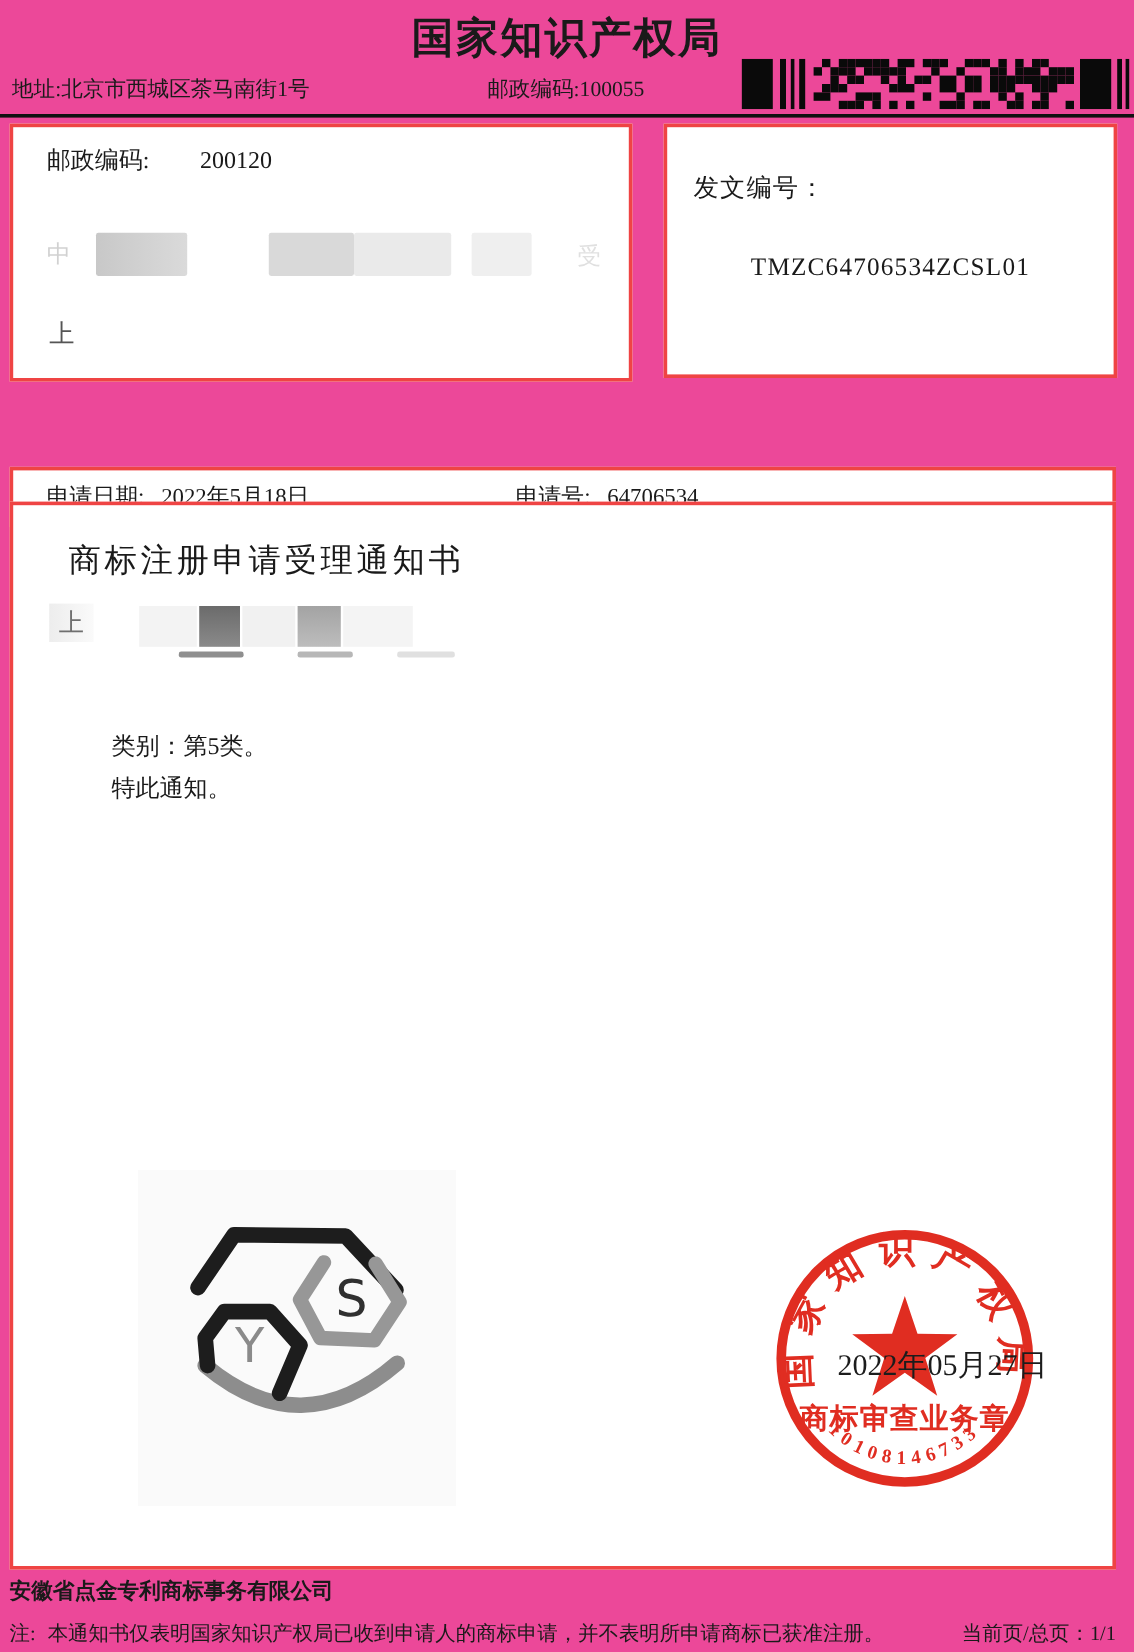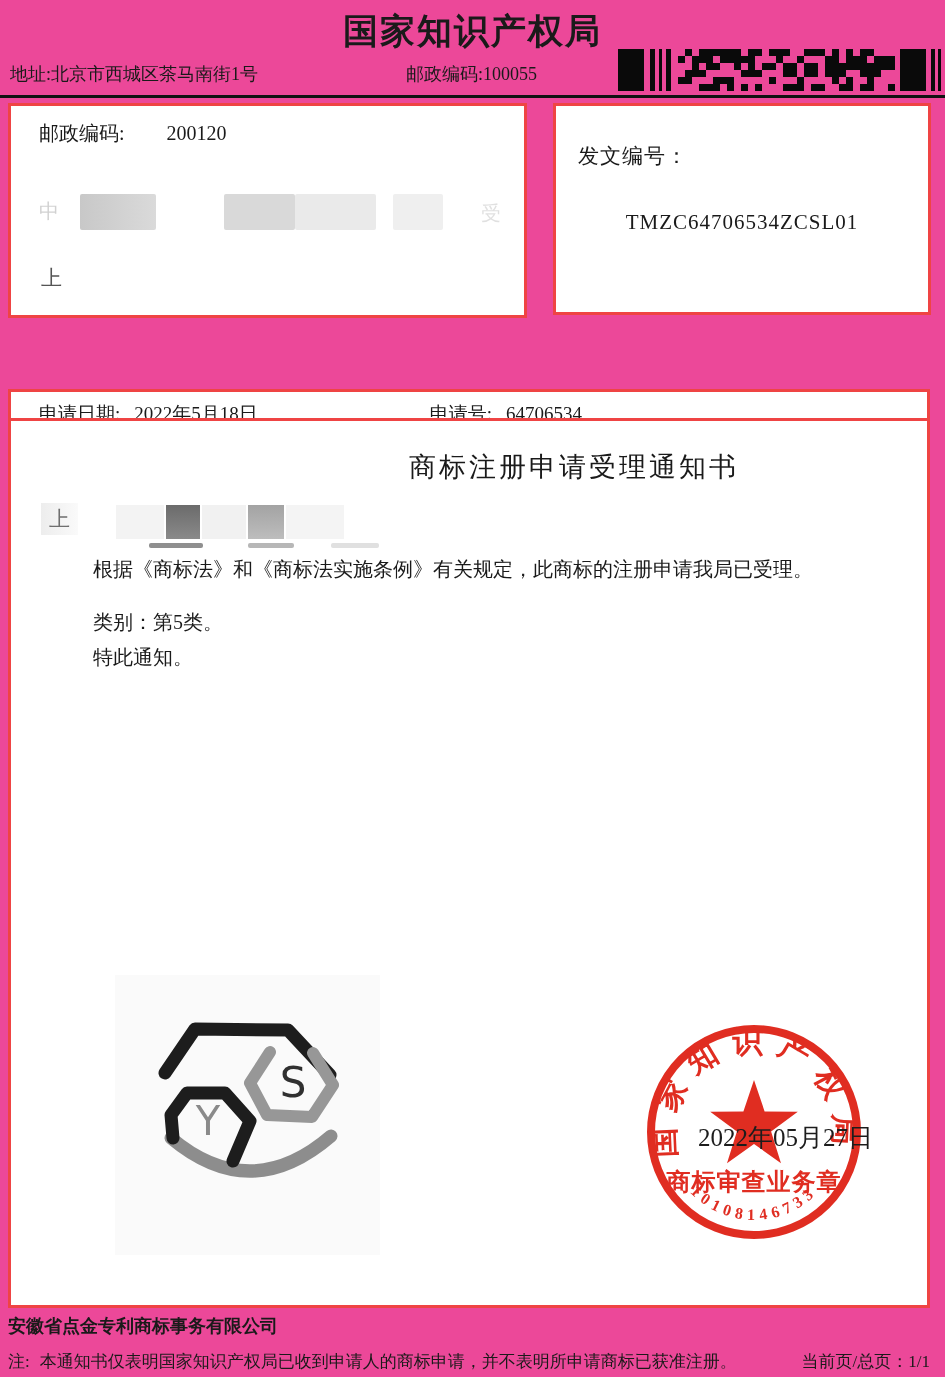--- a/index.html
+++ b/index.html
@@ -25,22 +25,22 @@
   .redact-row{position:absolute;left:0;top:88px;width:513px;height:40px;}
   .redact{position:absolute;top:0;height:36px;border-radius:2px;}
   .faint{color:#9a9a9a;font-size:20px;}
   .rcpt-salute{position:absolute;left:30px;top:158px;font-size:21px;color:#555;}
   .disp-label{position:absolute;left:22px;top:36px;font-size:21px;letter-spacing:1px;}
   .disp-value{position:absolute;left:0;top:104px;width:372px;text-align:center;font-size:21px;letter-spacing:1px;}
   .app-row{position:absolute;left:28px;top:9px;font-size:19px;}
   .app-row .seg2{margin-left:172px;}
   .app-row .val{margin-left:14px;}
   
-  .notice-title{position:absolute;left:0;top:28px;width:728px;text-align:right;
-    font-size:27px;letter-spacing:3px;}
+  .notice-title{position:absolute;left:0;top:28px;width:728px;text-align:left;
+    font-size:27px;letter-spacing:3px;padding-left:46px;}
   .name-row{position:absolute;left:20px;top:80px;width:860px;height:52px;}
   .name-salute{position:absolute;left:10px;top:2px;font-size:21px;color:#6f6f6f;
     background:linear-gradient(90deg,#ededed,#fafafa);padding:2px 8px;}
   .name-redact{position:absolute;top:4px;height:34px;}
   .smudge{position:absolute;top:42px;height:5px;border-radius:2px;}
   .body-para{position:absolute;left:82px;width:810px;font-size:20px;line-height:1.2;}
   .p1{top:136px;}
   .p2{top:189px;}
   .p3{top:224px;}
   
@@ -211,21 +211,20 @@
       <div class="name-redact" style="left:85px;width:48px;background:#f3f3f3"></div>
       <div class="name-redact" style="left:135px;width:34px;background:linear-gradient(180deg,#6b6b6b,#8a8a8a)"></div>
       <div class="name-redact" style="left:171px;width:44px;background:#f1f1f1"></div>
       <div class="name-redact" style="left:217px;width:36px;background:linear-gradient(180deg,#a3a3a3,#bdbdbd)"></div>
       <div class="name-redact" style="left:255px;width:58px;background:#f4f4f4"></div>
       <div class="smudge" style="left:118px;width:54px;background:#8f8f8f"></div>
       <div class="smudge" style="left:217px;width:46px;background:#b7b7b7"></div>
       <div class="smudge" style="left:300px;width:48px;background:#e0e0e0"></div>
     </div>
 
-    <div class="body-para p1">根据《商标法》和《商标法实施条例》有关规定，此商标的注册申请我局已受理。</div>
     <div class="body-para p2">类别：第5类。</div>
     <div class="body-para p3">特此通知。</div>
 
     <div class="tm-logo">
       <svg viewBox="0 0 265 280" width="265" height="280">
 
         <path d="M 50 98 L 80 54 L 173 55 L 215 100" fill="none" stroke="#1d1d1d" stroke-width="13" stroke-linecap="round" stroke-linejoin="round"></path>
 
         <path d="M 56 163 Q 136 230 216 161" fill="none" stroke="#8d8d8d" stroke-width="13" stroke-linecap="round"></path>
 

